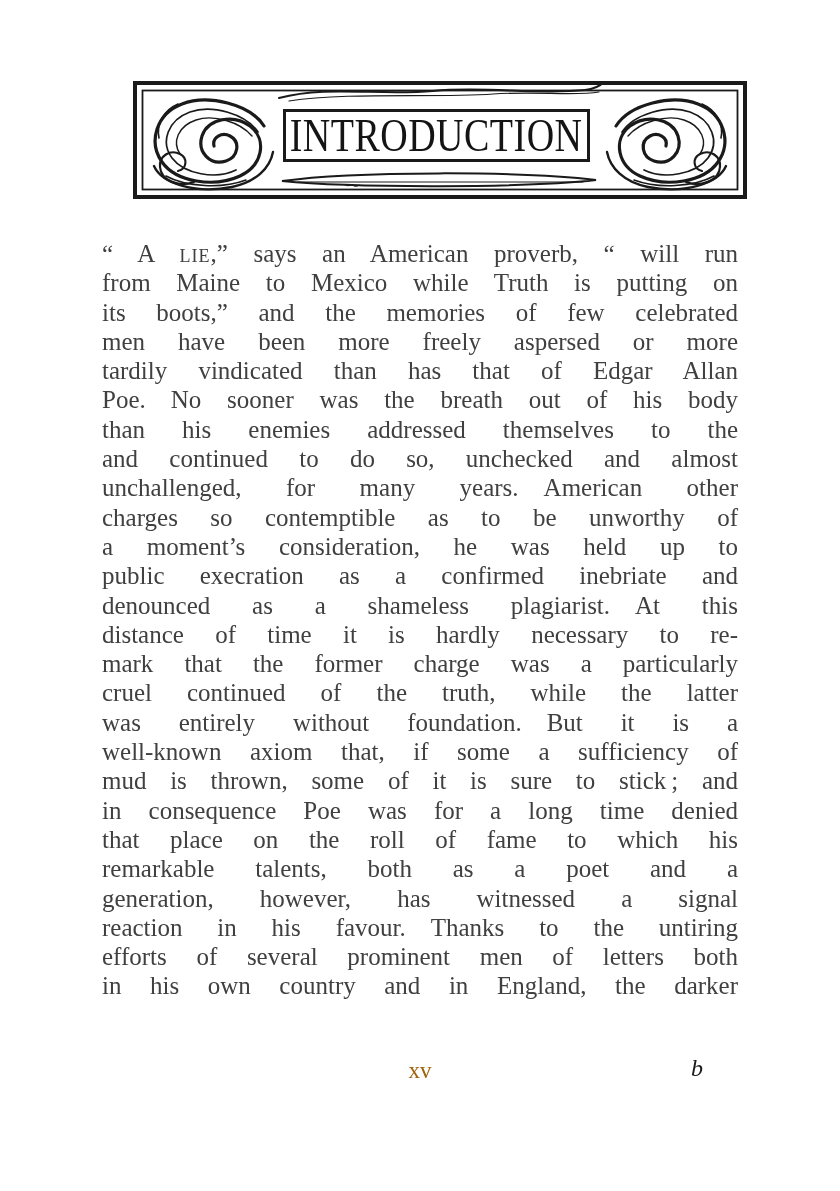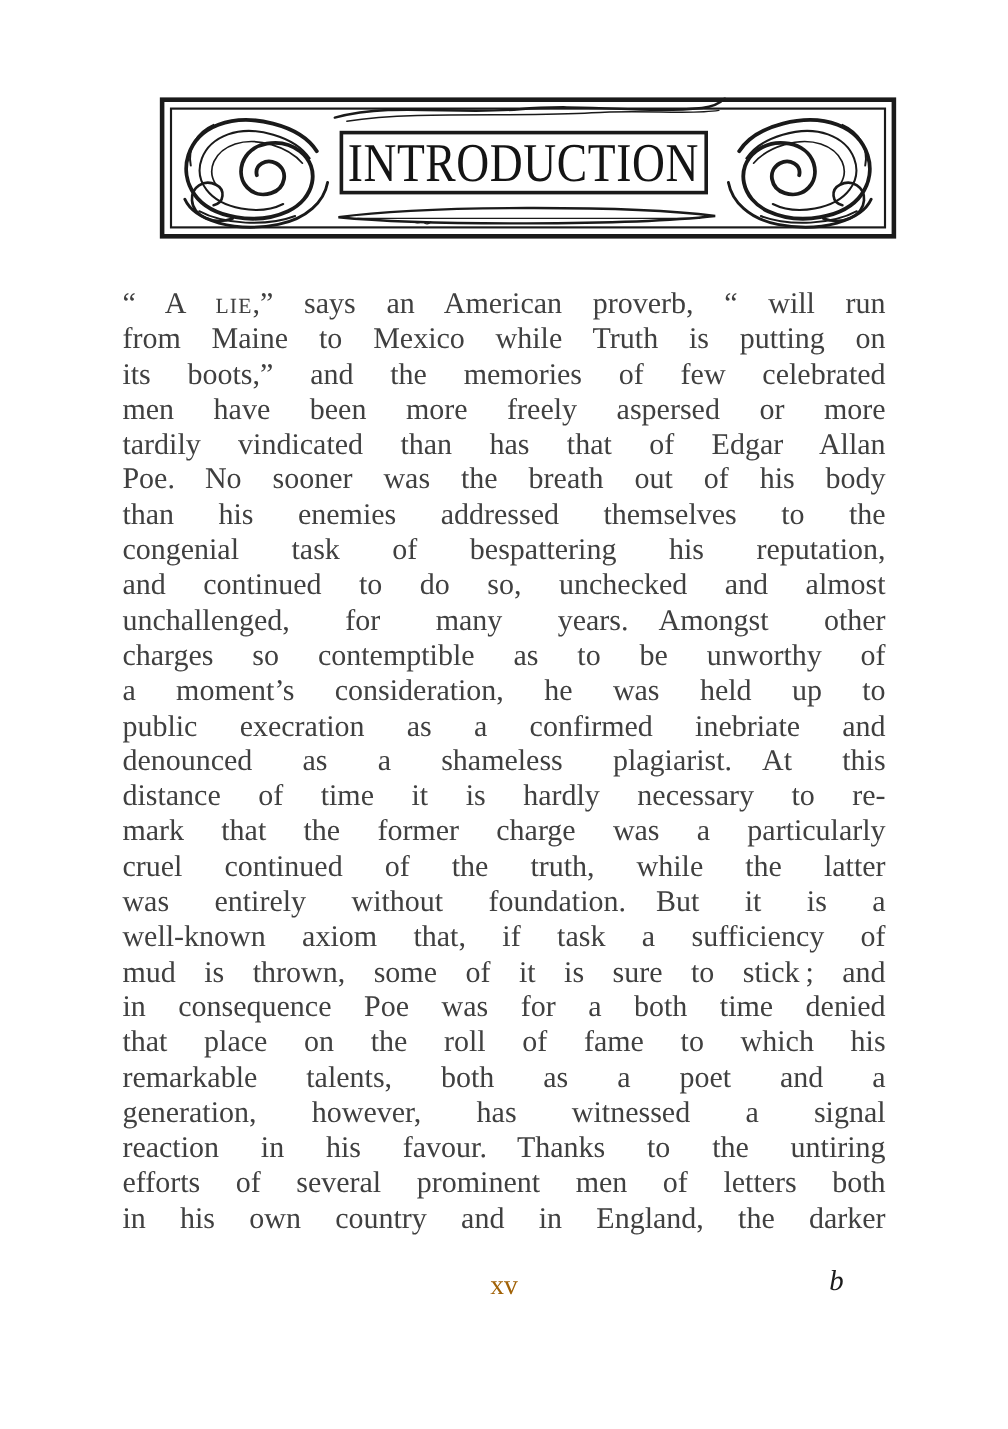--- a/index.html
+++ b/index.html
@@ -136,34 +136,33 @@
   </div>
 
   <div class="body-text">
     <div class="line"><span>“ A </span><span class="smallcaps">lie</span><span>,” says an American proverb, “ will run</span></div>
     <div class="line">from Maine to Mexico while Truth is putting on</div>
     <div class="line">its boots,” and the memories of few celebrated</div>
     <div class="line">men have been more freely aspersed or more</div>
     <div class="line">tardily vindicated than has that of Edgar Allan</div>
     <div class="line">Poe. No sooner was the breath out of his body</div>
     <div class="line">than his enemies addressed themselves to the</div>
-    <div class="line">congenial task of bespattering his reputation,</div>
     <div class="line">and continued to do so, unchecked and almost</div>
-    <div class="line">unchallenged, for many years. Amongst other</div>
+    <div class="line">unchallenged, for many years. American other</div>
     <div class="line">charges so contemptible as to be unworthy of</div>
     <div class="line">a moment’s consideration, he was held up to</div>
     <div class="line">public execration as a confirmed inebriate and</div>
     <div class="line">denounced as a shameless plagiarist. At this</div>
     <div class="line">distance of time it is hardly necessary to re-</div>
     <div class="line">mark that the former charge was a particularly</div>
     <div class="line">cruel continued of the truth, while the latter</div>
     <div class="line">was entirely without foundation. But it is a</div>
-    <div class="line">well-known axiom that, if task a sufficiency of</div>
+    <div class="line">well-known axiom that, if some a sufficiency of</div>
     <div class="line">mud is thrown, some of it is sure to stick ; and</div>
-    <div class="line">in consequence Poe was for a both time denied</div>
+    <div class="line">in consequence Poe was for a long time denied</div>
     <div class="line">that place on the roll of fame to which his</div>
     <div class="line">remarkable talents, both as a poet and a</div>
     <div class="line">generation, however, has witnessed a signal</div>
     <div class="line">reaction in his favour. Thanks to the untiring</div>
     <div class="line">efforts of several prominent men of letters both</div>
     <div class="line">in his own country and in England, the darker</div>
   </div>
 
   <div class="footer">
     <span class="page-number">xv</span>

